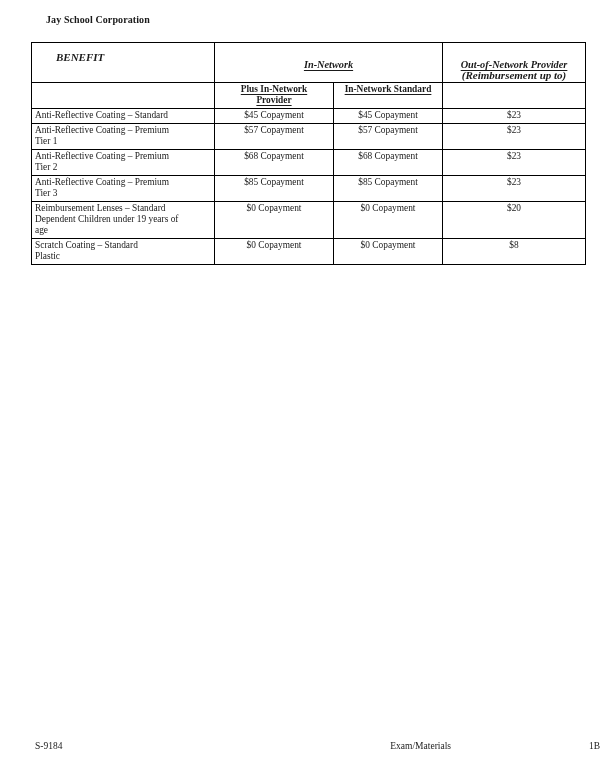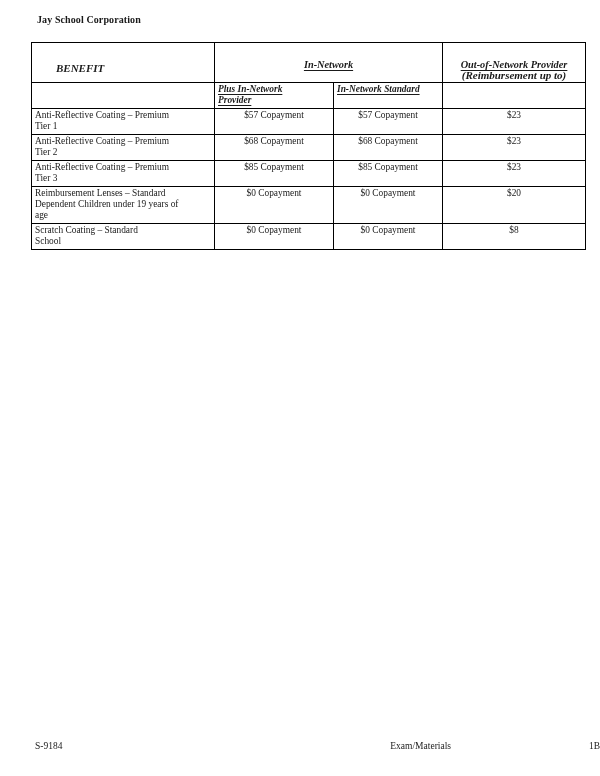--- a/index.html
+++ b/index.html
@@ -6,21 +6,21 @@
   html, body {
     width: 600px; height: 776px;
     background: #ffffff;
     font-family: "Liberation Serif", "DejaVu Serif", serif;
     color: #1a1a1a;
     position: relative;
     overflow: hidden;
   }
   .doc-title {
     position: absolute;
-    left: 37px; top: 14px;
+    left: 46px; top: 14px;
     font-size: 10px;
     font-weight: bold;
     letter-spacing: 0.1px;
   }
   table.benefit-table {
     position: absolute;
     left: 31px; top: 42px;
     width: 554px;
     border-collapse: collapse;
     table-layout: fixed;
@@ -32,40 +32,39 @@
     line-height: 11px;
     padding: 1px 3px 2px 3px;
   }
   .benefit-table { border: 1.5px solid #000; }
   th.h-benefit {
     text-align: left;
     font-size: 11px;
     font-style: italic;
     font-weight: bold;
     padding-left: 24px;
-    padding-top: 20px;
+    padding-top: 9px;
   }
   th.h-center {
     text-align: center;
     font-style: italic;
     font-weight: bold;
     font-size: 10.3px;
     padding-top: 16px;
   }
   .u { text-decoration: underline; text-underline-offset: 1.5px; }
   .h-sub {
     display: block;
     font-size: 11px;
     font-style: italic;
     font-weight: bold;
     line-height: 10px;
   }
   .h2-cell {
-    text-align: left;
-    font-style: italic;
+    text-align: center;
     font-weight: bold;
     font-size: 10.3px;
     height: 26px;
     padding-top: 2px;
     margin-top: 32px;
   }
   .section-cell {
     font-weight: bold;
     padding-left: 13px;
     height: 14px;
@@ -113,20 +112,28 @@
         <div class="u">Plus In-Network</div>
         <div class="u">Provider</div>
       </th>
       <th class="h2-cell">
         <span class="u">In-Network Standard</span>
       </th>
       <th></th>
     </tr>
   </thead>
   <tbody>
+  <tr>
+        <td class="benefit-cell">
+          <div>Anti-Reflective Coating – Standard</div>
+        </td>
+        <td class="value-cell">$45 Copayment</td>
+        <td class="value-cell">$45 Copayment</td>
+        <td class="value-cell">$23</td>
+      </tr>
       <tr>
         <td class="benefit-cell">
           <div>Anti-Reflective Coating – Premium</div>
           <div>Tier 1</div>
         </td>
         <td class="value-cell">$57 Copayment</td>
         <td class="value-cell">$57 Copayment</td>
         <td class="value-cell">$23</td>
       </tr>
       <tr>
@@ -153,21 +160,21 @@
           <div>Dependent Children under 19 years of</div>
           <div>age</div>
         </td>
         <td class="value-cell">$0 Copayment</td>
         <td class="value-cell">$0 Copayment</td>
         <td class="value-cell">$20</td>
       </tr>
       <tr>
         <td class="benefit-cell">
           <div>Scratch Coating – Standard</div>
-          <div>School</div>
+          <div>Plastic</div>
         </td>
         <td class="value-cell">$0 Copayment</td>
         <td class="value-cell">$0 Copayment</td>
         <td class="value-cell">$8</td>
       </tr>
     </tbody>
 </table>
 
 <div class="footer">
   <span class="f-left">S-9184</span>

